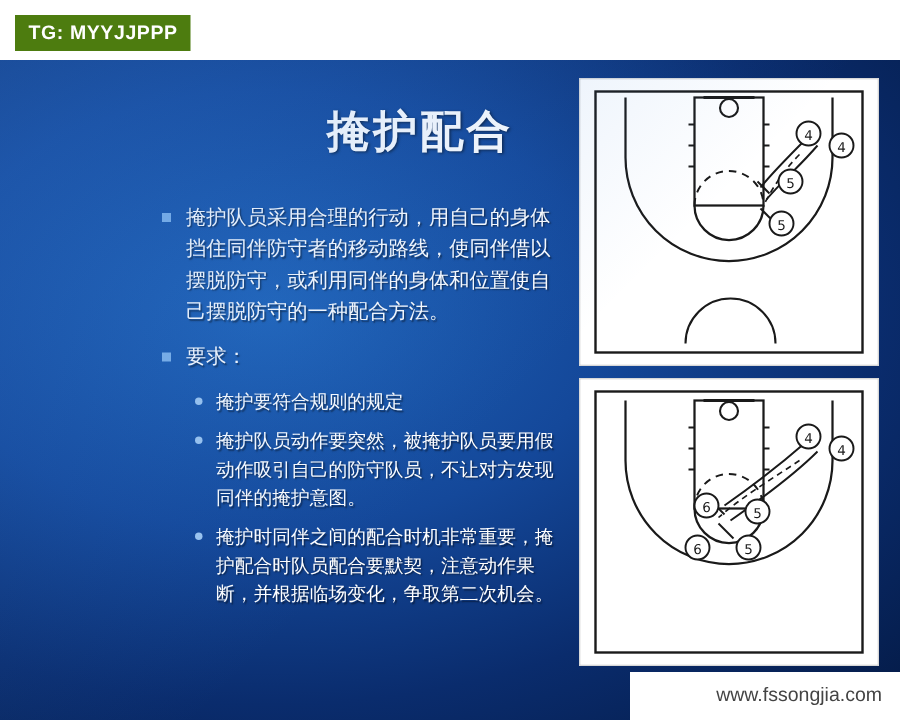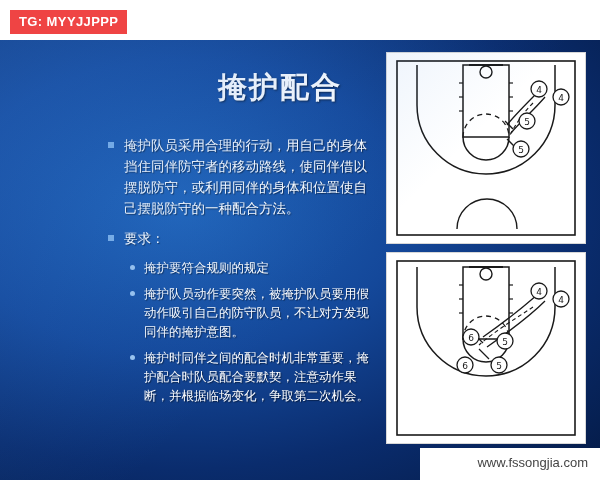--- a/index.html
+++ b/index.html
@@ -9,21 +9,21 @@
     font-family:"DejaVu Sans","Liberation Sans",sans-serif;
     overflow:hidden;
     position:relative;
   }
   
   .tg-bar{
     position:absolute;left:0;top:0;width:600px;height:40px;background:#ffffff;
   }
   .tg-tag{
     position:absolute;left:10px;top:10px;
-    background:#ef4444;color:#ffffff;
+    background:#4d7c0f;color:#ffffff;
     font-size:13px;font-weight:bold;
     padding:4px 9px 5px 9px;
     letter-spacing:.4px;
     font-family:"Liberation Sans",sans-serif;
   }
   
   .slide{
     position:absolute;left:0;top:40px;width:600px;height:440px;
     background:radial-gradient(ellipse at 30% 38%, #1f63b8 0%, #14489a 38%, #0a2c6d 68%, #041a45 100%);
     overflow:hidden;

